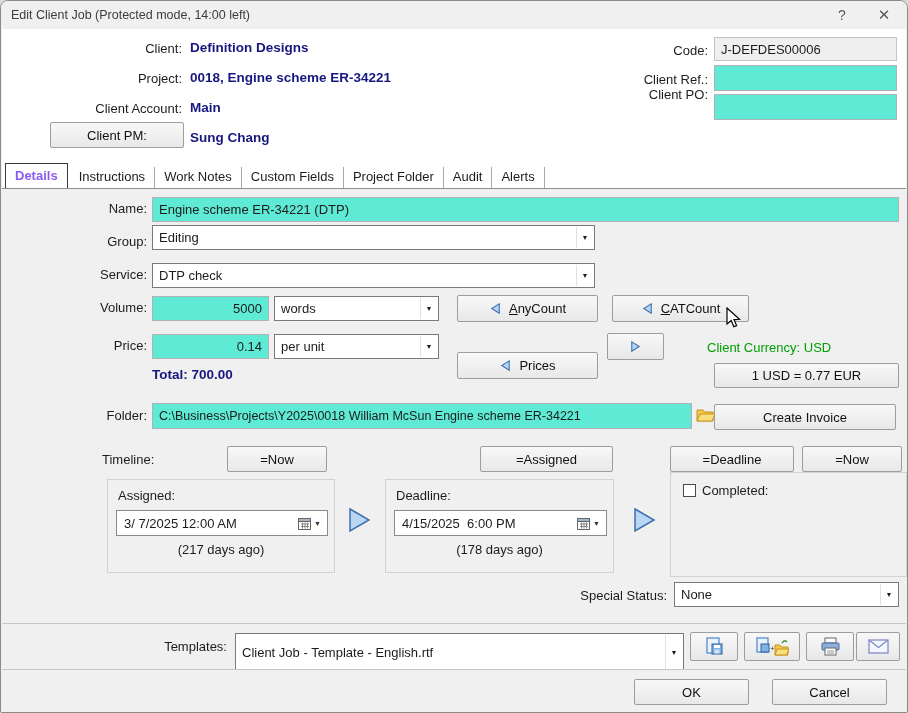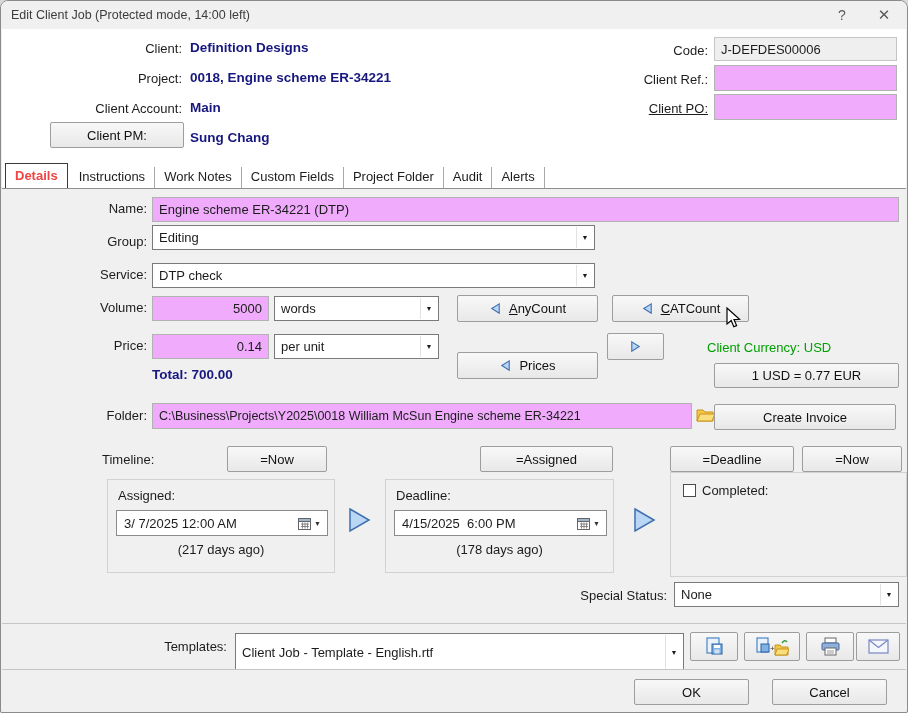--- a/index.html
+++ b/index.html
@@ -12,31 +12,31 @@
   
   .titlebar{position:absolute;top:0;left:0;right:0;height:28px;background:#f0f0f0;}
   .title-text{position:absolute;left:10px;top:0;height:28px;line-height:28px;font-size:12.5px;color:#3c3c3c;}
   .tb-btn{position:absolute;top:0;width:34px;height:28px;text-align:center;line-height:28px;font-size:14px;color:#5a5a5a;cursor:default;}
   .tb-help{right:48px;}
   .tb-close{right:6px;font-size:15px;}
   
   .header{position:absolute;top:28px;left:1px;right:1px;height:134px;background:#ffffff;}
   .lbl{position:absolute;font-size:13px;color:#1c1c1c;text-align:right;white-space:nowrap;}
   .val{position:absolute;font-size:13.5px;font-weight:bold;color:#17177f;white-space:nowrap;}
-  .field{position:absolute;background:#f0abfc;border:1px solid #b2b2b2;font-size:13px;display:flex;align-items:center;padding:0 6px;white-space:pre;}
+  .field{position:absolute;background:#5eead4;border:1px solid #b2b2b2;font-size:13px;display:flex;align-items:center;padding:0 6px;white-space:pre;}
   .field.readonly{background:#efefef;border-color:#c5c5c5;}
   .btn{position:absolute;display:flex;align-items:center;justify-content:center;gap:7px;
        background:linear-gradient(#f8f8f8,#e8e8e8);border:1px solid #9d9d9d;border-radius:2px;
        font-size:13px;color:#111;white-space:pre;}
   
   .tabs{position:absolute;top:162px;left:1px;right:1px;height:25px;background:#ffffff;display:flex;align-items:flex-end;padding-left:3px;}
   .tab{height:21px;line-height:20px;padding:0 9px;font-size:13px;color:#1c1c1c;border-right:1px solid #a8a8a8;}
   .tab:last-child{border-right:1px solid #a8a8a8;}
   .tab.active{height:25px;line-height:23px;background:#fff;border:1px solid #3a3a3a;border-bottom:none;
-              font-weight:bold;color:#ef4444;margin-right:2px;position:relative;z-index:2;}
+              font-weight:bold;color:#8b5cf6;margin-right:2px;position:relative;z-index:2;}
   
   .content{position:absolute;top:187px;left:1px;right:1px;height:435px;background:#f0f0f0;border-top:1px solid #8f8f8f;}
   .combo{position:absolute;background:#fff;border:1px solid #7a7a7a;}
   .combo .txt{position:absolute;left:6px;right:20px;top:0;bottom:0;display:flex;align-items:center;font-size:13px;white-space:pre;overflow:hidden;}
   .combo .dd{position:absolute;right:1px;top:1px;bottom:1px;width:17px;display:flex;align-items:center;justify-content:center;
              font-size:7px;color:#1a1a1a;background:#fff;border-left:1px solid #e2e2e2;}
   .u{text-decoration:underline;}
   .green{position:absolute;font-size:13px;color:#00a000;white-space:nowrap;}
   .total{position:absolute;font-size:13.5px;font-weight:bold;color:#17177f;}
   .panel{position:absolute;background:#f0f0f0;border:1px solid #d2d2d2;}
@@ -77,21 +77,21 @@
 
     <button class="btn" style="left:48px;top:93px;width:134px;height:26px;">Client PM:</button>
     <div class="val" style="left:188px;top:101px;">Sung Chang</div>
 
     <div class="lbl" style="left:606px;top:14px;width:100px;">Code:</div>
     <div class="field readonly" style="left:712px;top:8px;width:183px;height:24px;">J-DEFDES00006</div>
 
     <div class="lbl" style="left:606px;top:43px;width:100px;">Client Ref.:</div>
     <div class="field" style="left:712px;top:36px;width:183px;height:26px;"></div>
 
-    <div class="lbl" style="left:606px;top:72px;width:100px;text-decoration:underline;">Client PO:</div>
+    <div class="lbl" style="left:606px;top:58px;width:100px;">Client PO:</div>
     <div class="field" style="left:712px;top:65px;width:183px;height:26px;"></div>
   </div>
 
   <div class="tabs">
     <div class="tab active">Details</div>
     <div class="tab">Instructions</div>
     <div class="tab">Work Notes</div>
     <div class="tab">Custom Fields</div>
     <div class="tab">Project Folder</div>
     <div class="tab">Audit</div>

